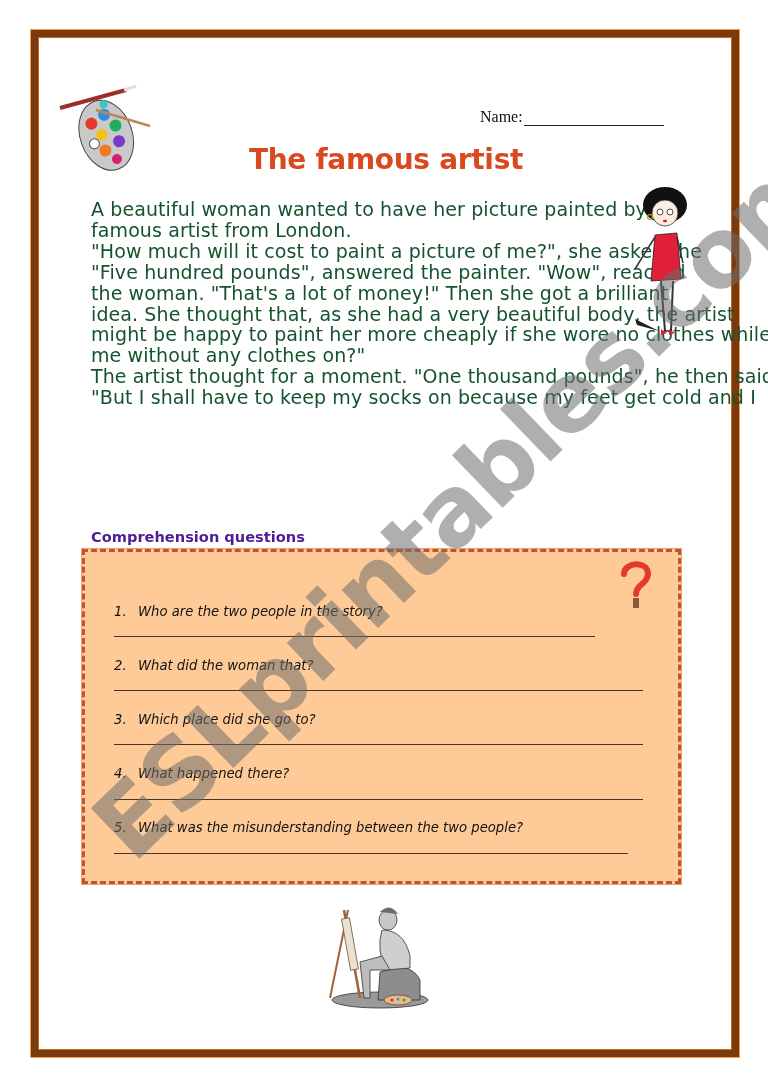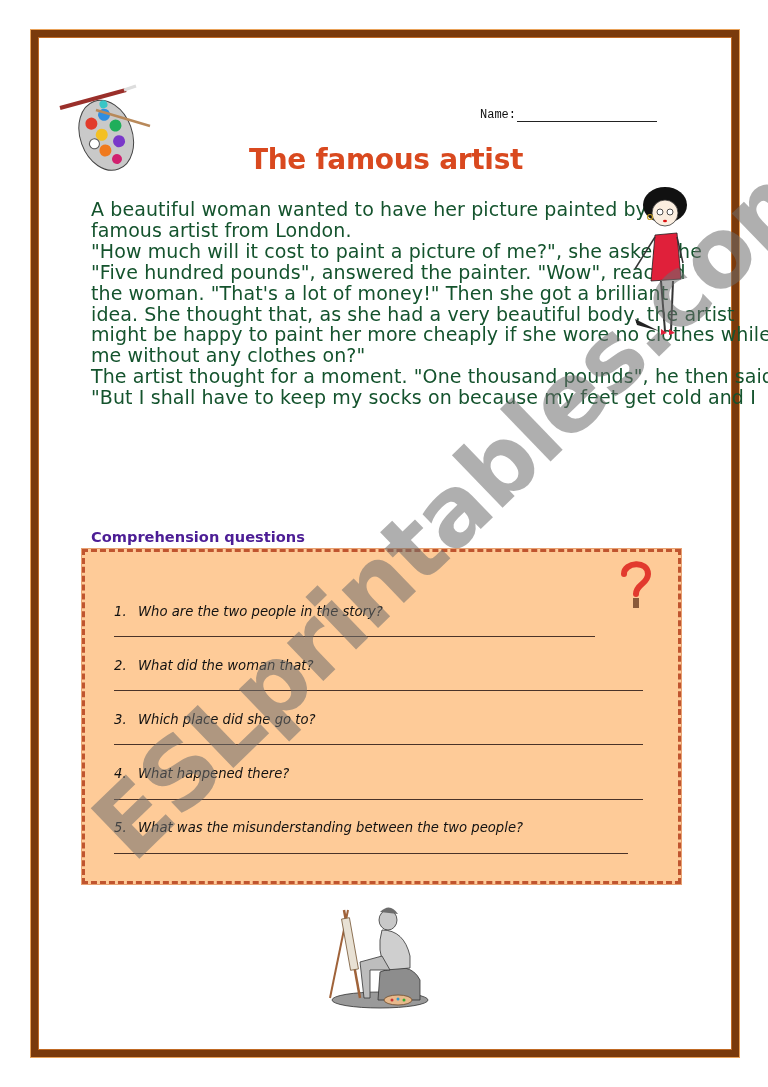--- a/index.html
+++ b/index.html
@@ -8,21 +8,21 @@
     font-family: "DejaVu Sans", sans-serif; color: #111;
   }
   .page-frame {
     position: absolute; left: 31px; top: 30px; width: 708px; height: 1027px;
     box-sizing: border-box;
     border: 7px solid #7a3a0c;
     box-shadow: 0 0 0 1px #e9a25a, inset 0 0 0 1px #c06a25;
     background: #fff;
   }
   .palette-icon { position: absolute; left: 56px; top: 80px; width: 96px; height: 92px; }
-  .name-field { position: absolute; left: 480px; top: 108px; font-size: 12px; font-family: Liberation Mono, monospace; color:#111;text-align:center; }
+  .name-field { position: absolute; left: 480px; top: 108px; font-size: 16px; font-family: Liberation Serif, serif; color:#111;text-align:center; }
   .name-field .line { display: inline-block; width: 140px; border-bottom: 1px solid #222; height: 13px; vertical-align: bottom; margin-left: 1px; }
   .title {
     position: absolute; left: 0; width: 768px; top: 143px; text-align: center;
     font-size: 28px; font-weight: bold; color: #d9491f; font-family: "DejaVu Sans", sans-serif;
     letter-spacing: -0.3px; padding-left: 2px;
   }
   .story {
     position: absolute; left: 91px; top: 199px; width: 590px;
     font-size: 19px; line-height: 20.9px; color: #14532d; letter-spacing: 0.1px;
   }

